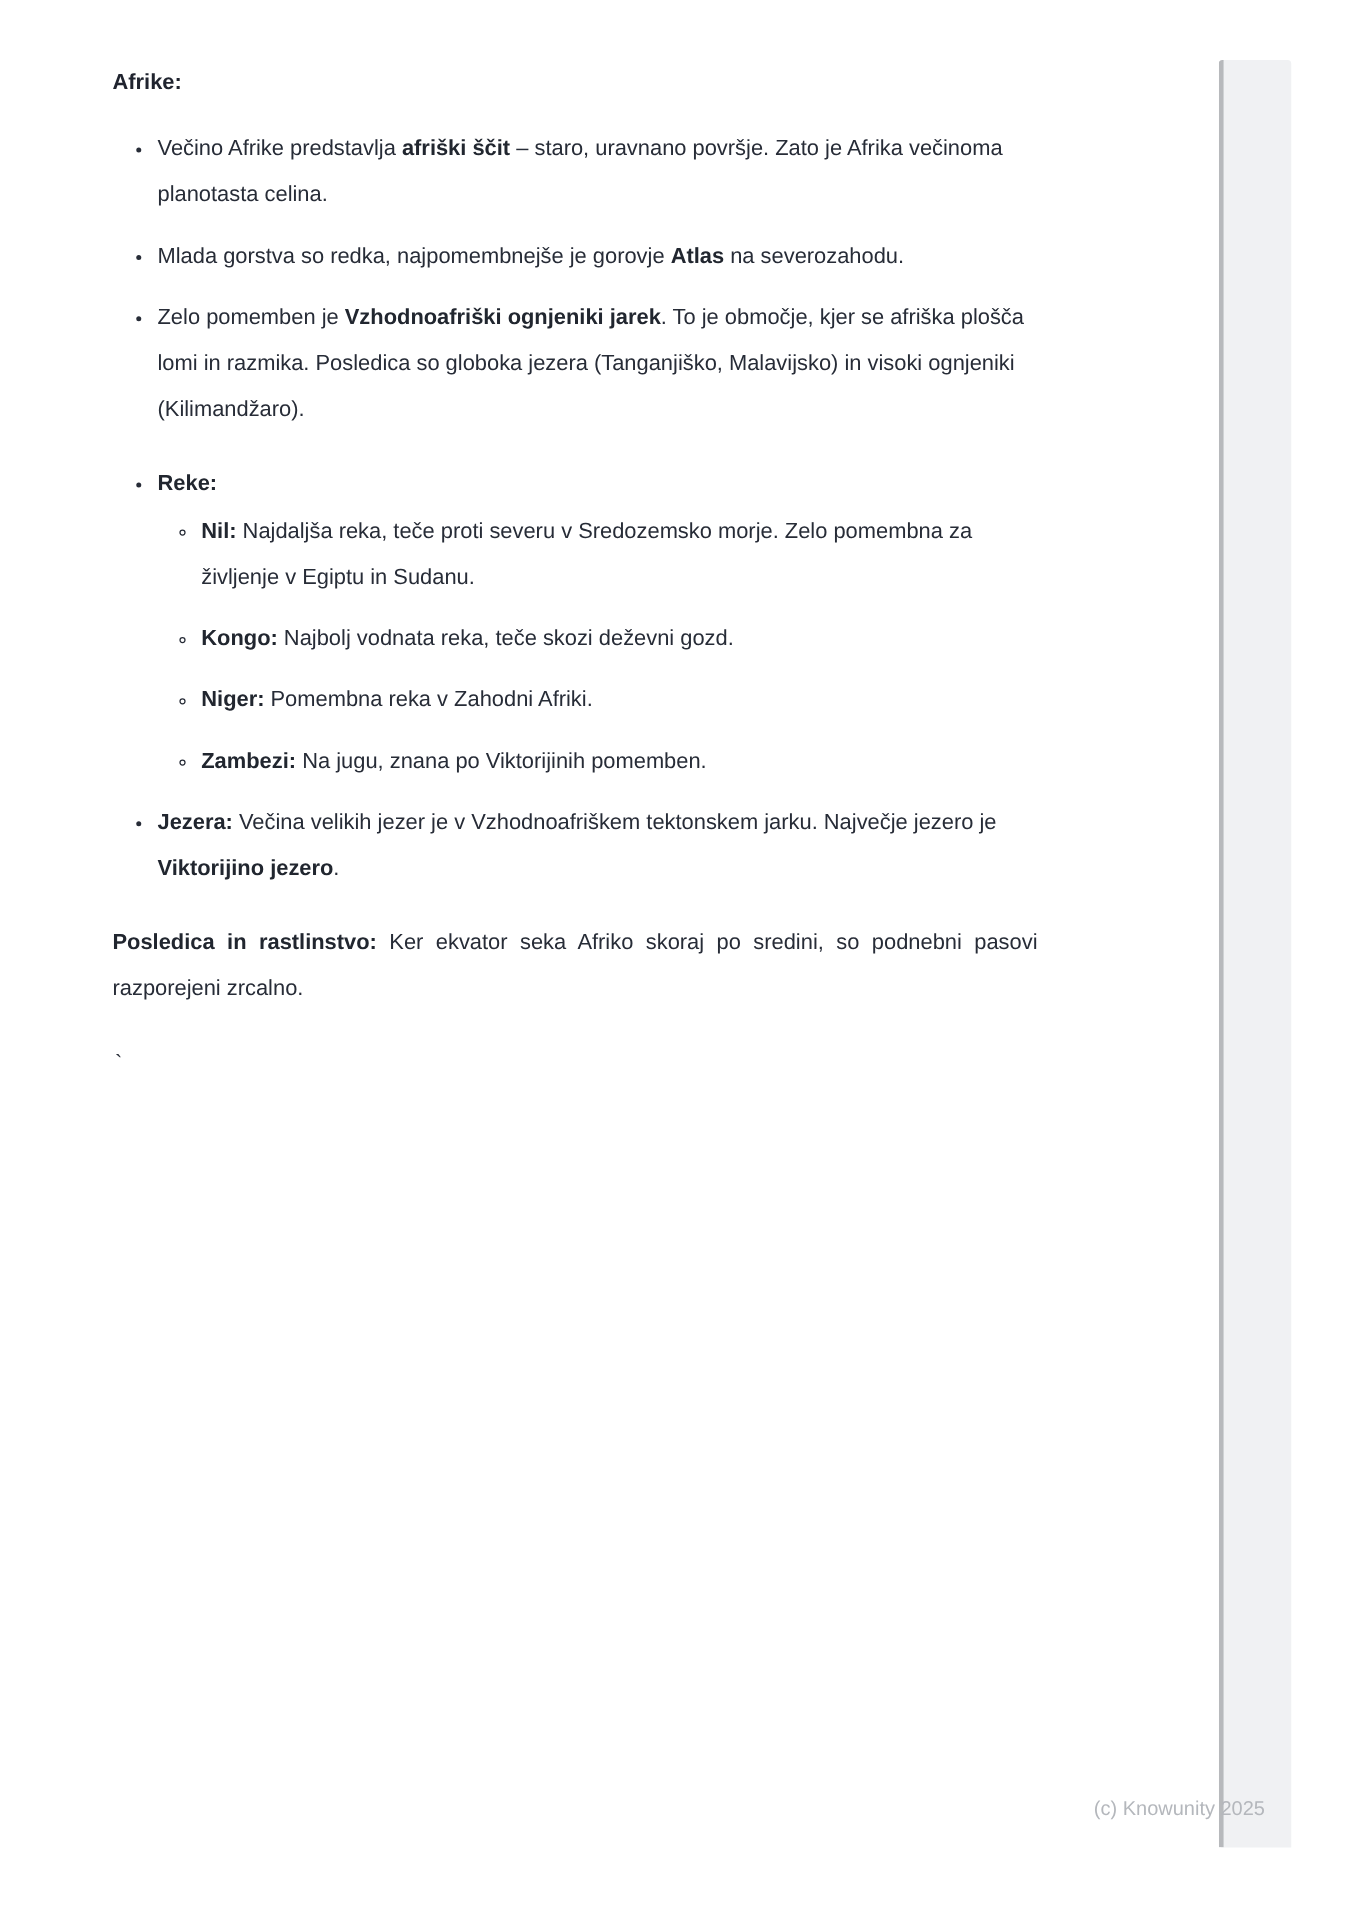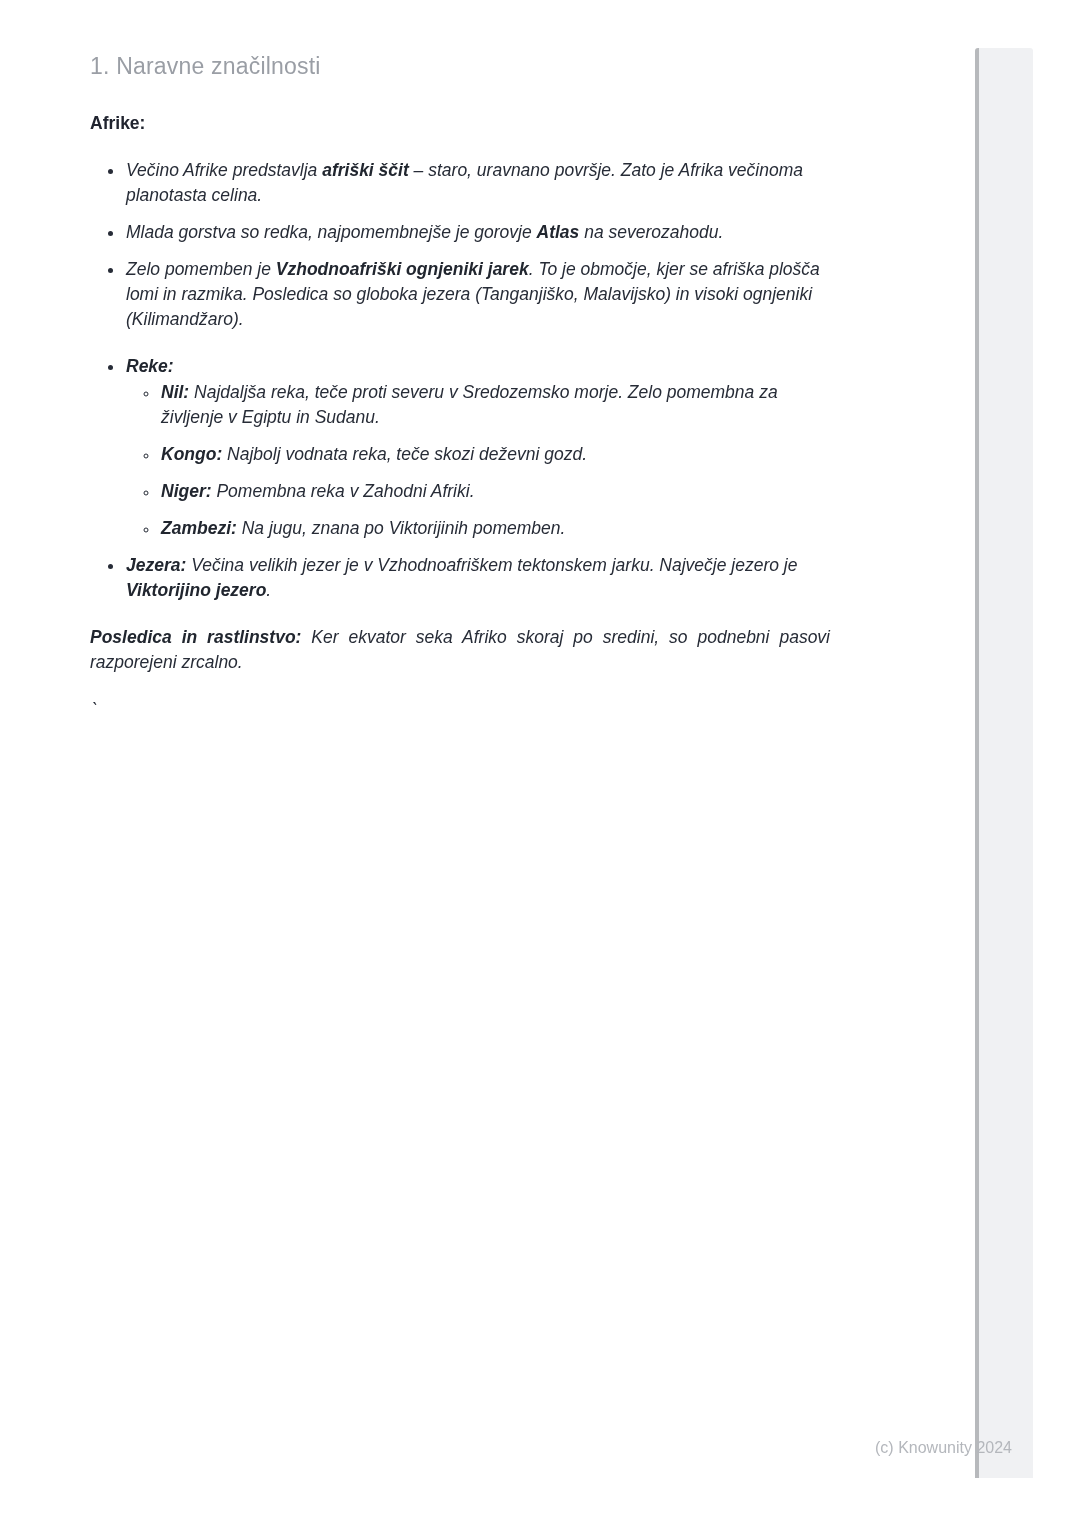--- a/index.html
+++ b/index.html
@@ -31,23 +31,22 @@
   }
   .label {
     font-size: 17.5px;
     line-height: 26px;
     font-weight: 700;
     color: #20242f;
     margin: 0 0 22px 0;
   }
   .body-text, li, .para, .stray {
     font-size: 17.5px;
-    line-height: 25px;
+    line-height: 37px;
     color: #272c37;
-    font-style: italic;
   }
   b { font-weight: 700; color: #21262f; }
   ul.lvl1 {
     list-style: disc;
     margin: 0 0 22px 0;
     padding: 0 0 0 34px;
   }
   ul.lvl1 > li { margin-bottom: 12px; padding-left: 2px; }
   ul.lvl1 > li::marker { color: #272c37; font-size: 15px; }
   ul.lvl2 {
@@ -83,21 +82,20 @@
     line-height: 24px;
     color: #b4b7bc;
     z-index: 2;
   }
 </style>
 </head>
 <body>
 
 <div class="content">
 
-  <h1 class="doc-title">1. Naravne značilnosti</h1>
 
   <p class="label">Afrike:</p>
 
   <ul class="lvl1">
     <li><span>Večino Afrike predstavlja </span><b>afriški ščit</b><span> – staro, uravnano površje. Zato je Afrika večinoma planotasta celina.</span></li>
     <li><span>Mlada gorstva so redka, najpomembnejše je gorovje </span><b>Atlas</b><span> na severozahodu.</span></li>
     <li><span>Zelo pomemben je </span><b>Vzhodnoafriški ognjeniki jarek</b><span>. To je območje, kjer se afriška plošča lomi in razmika. Posledica so globoka jezera (Tanganjiško, Malavijsko) in visoki ognjeniki (Kilimandžaro).</span></li>
   </ul>
 
 
@@ -115,13 +113,13 @@
   </ul>
 
   <p class="para"><b>Posledica in rastlinstvo:</b><span> Ker ekvator seka Afriko skoraj po sredini, so podnebni pasovi razporejeni zrcalno.</span></p>
 
   <p class="stray">`</p>
 
 </div>
 
 <div class="edge-strip"></div>
 
-<div class="watermark">(c) Knowunity 2024</div>
+<div class="watermark">(c) Knowunity 2025</div>
 
 </body></html>

